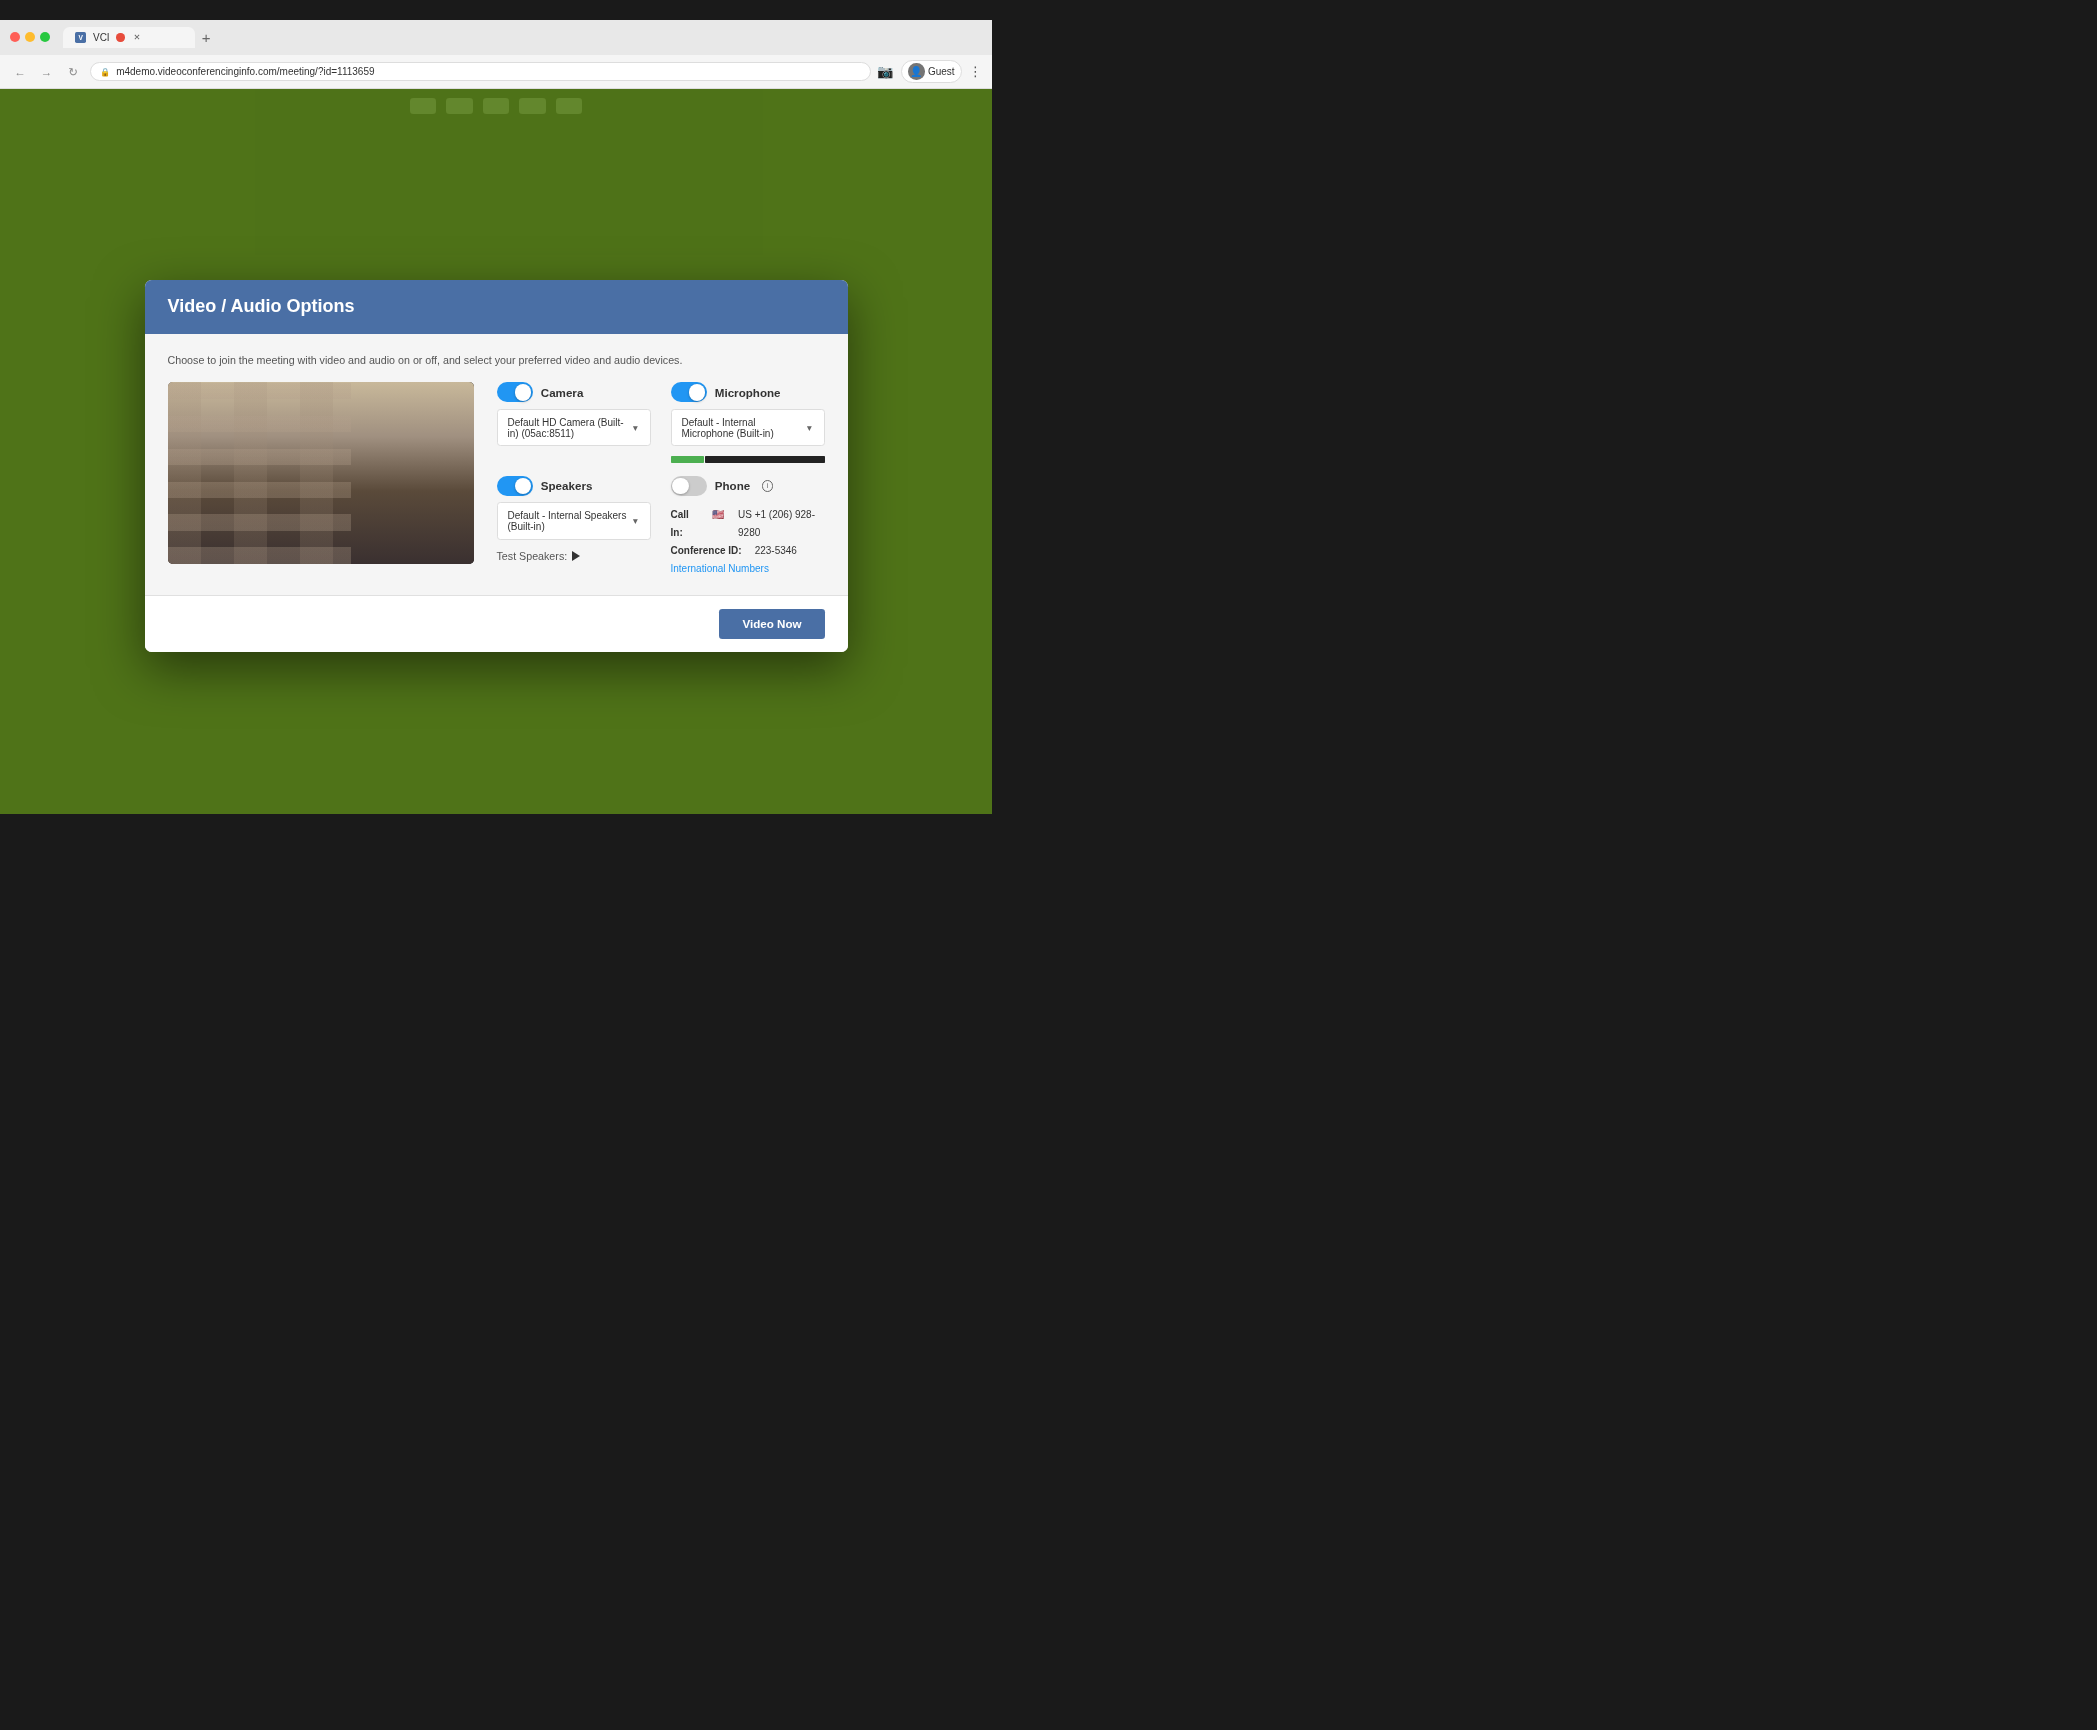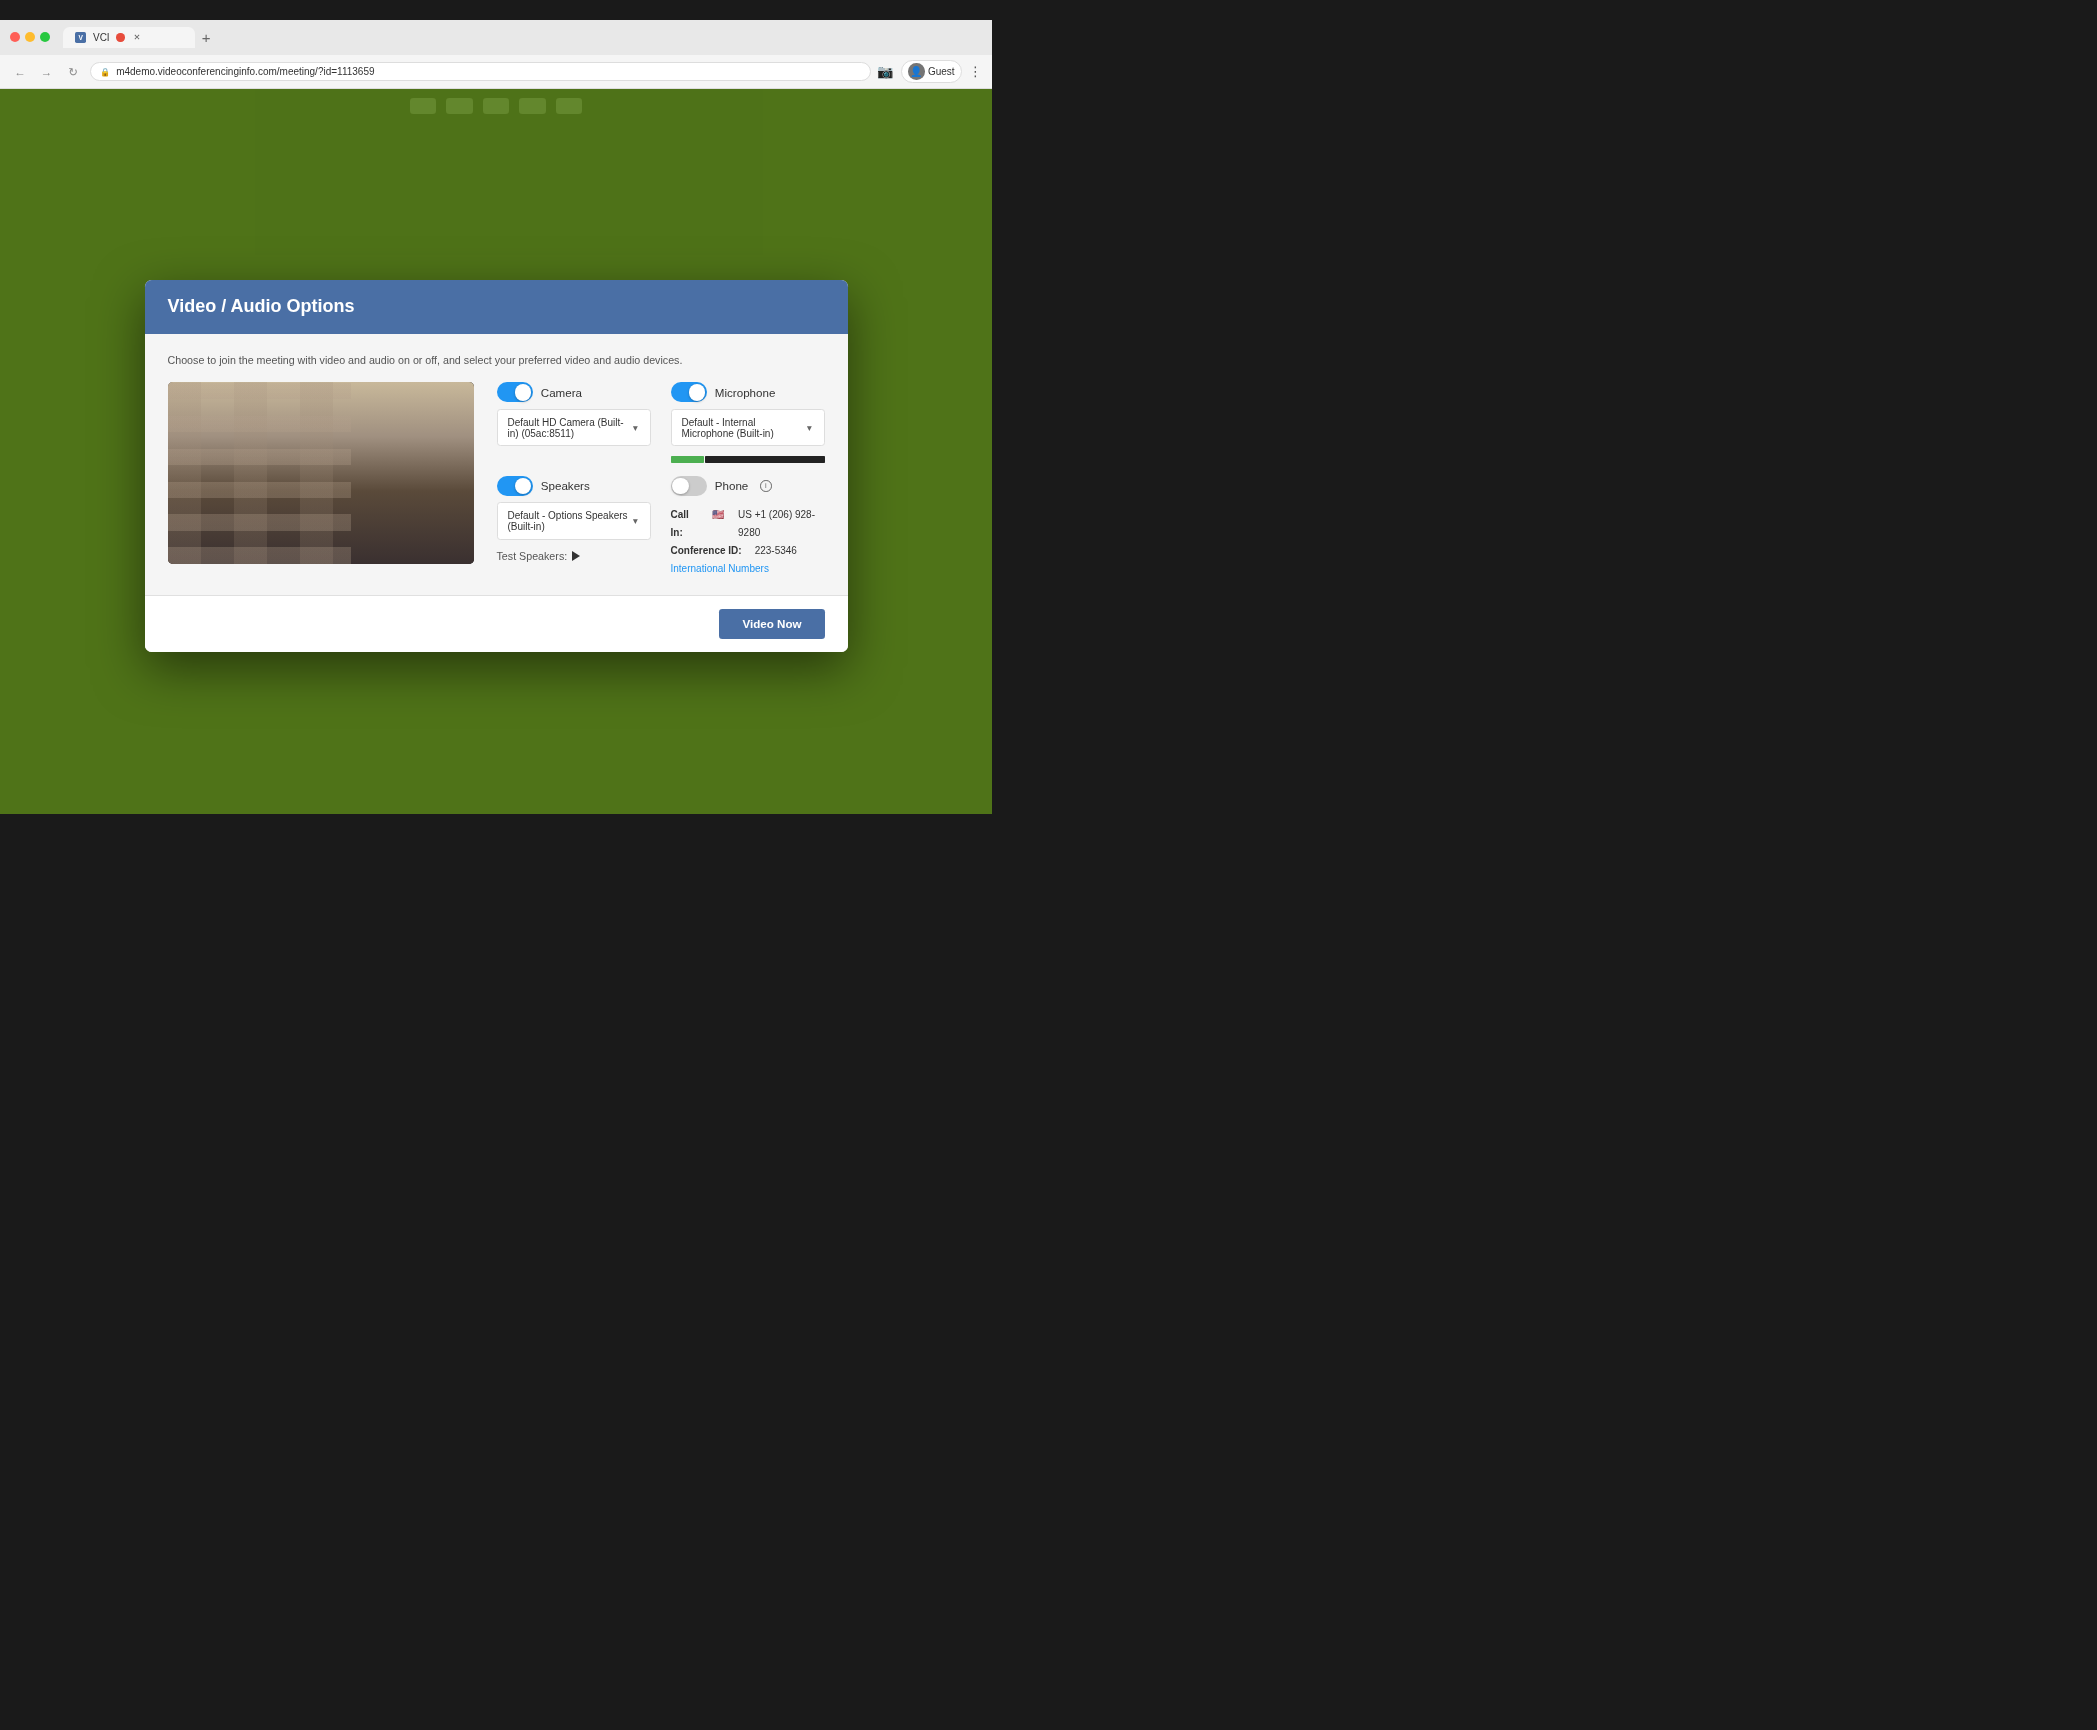--- a/index.html
+++ b/index.html
@@ -334,21 +334,21 @@
 
     .control-label-row {
       display: flex;
       align-items: center;
       gap: 8.3px;
     }
 
     .control-label {
       font-size: 11.6px;
       color: #333;
-      font-weight: 400;
+      font-weight: 700;
     }
 
     
     .toggle-switch {
       position: relative;
       width: 36px;
       height: 20px;
       flex-shrink: 0;
     }
 
@@ -623,21 +623,21 @@
               <div class="control-group">
                 <div class="control-label-row">
                   <div class="toggle-switch">
                     <div class="toggle-track on">
                       <div class="toggle-thumb"></div>
                     </div>
                   </div>
                   <span class="control-label">Speakers</span>
                 </div>
                 <div class="select-dropdown">
-                  <span>Default - Options Speakers (Built-in)</span>
+                  <span>Default - Internal Speakers (Built-in)</span>
                   <span class="select-arrow">▼</span>
                 </div>
 
                 <div class="test-speakers-row">
                   <span>Test Speakers:</span>
                   <div class="play-btn"></div>
                 </div>
               </div>
 
               <div class="control-group">

